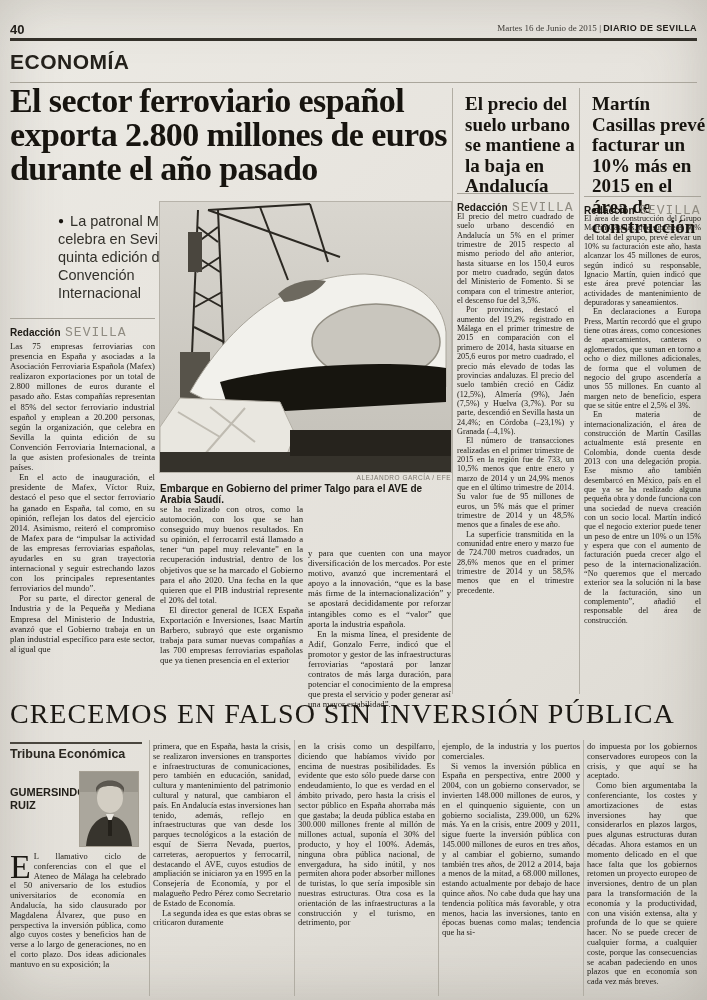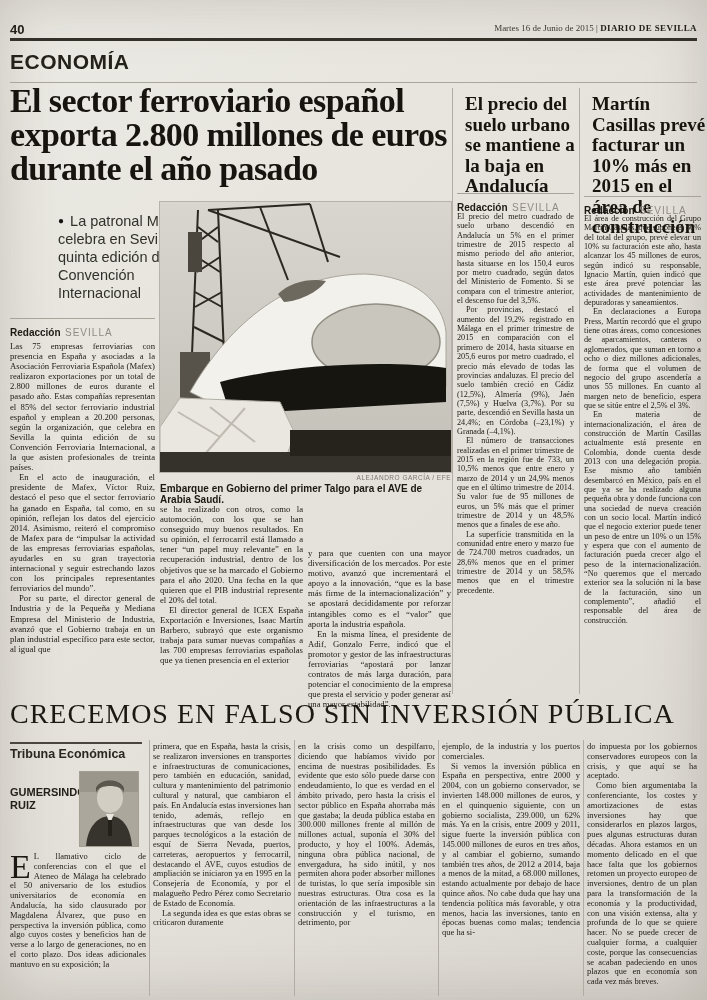--- a/index.html
+++ b/index.html
@@ -6,39 +6,39 @@
   .page{
     position:relative;width:707px;height:1000px;overflow:hidden;
     background:linear-gradient(140deg,#eceae4 0%,#e7e4de 35%,#e2dfd8 70%,#d9d6cf 100%);
     box-shadow:inset 0 0 60px rgba(90,85,70,.25);
     font-family:"Liberation Serif",serif;color:#211e19;
   }
   
   .topbar{position:absolute;left:10px;top:20px;width:687px;height:16px;}
   .pageno{font-family:"Liberation Sans",sans-serif;font-weight:bold;font-size:13px;color:#23201b;}
   .folio{position:absolute;right:0;top:3px;font-size:9px;color:#3c3933;}
-  .folio .masthead{font-family:Liberation Serif, serif;font-weight:bold;letter-spacing:.4px;color:#23201b;}
+  .folio .masthead{font-family:Liberation Sans, sans-serif;font-weight:bold;letter-spacing:.4px;color:#23201b;}
   .rule-thick{position:absolute;left:10px;top:38px;width:687px;height:3px;background:#34312a;}
   .section-title{position:absolute;left:10px;top:50px;font-family:"Liberation Sans",sans-serif;font-weight:bold;font-size:21px;letter-spacing:.5px;color:#24211b;}
   .rule-thin{position:absolute;left:10px;top:82px;width:687px;height:1px;background:#aaa69c;}
   
   .vrule{position:absolute;width:1px;background:#b1ada3;}
   .vrule-1{left:452px;top:88px;height:606px;}
   .vrule-2{left:579px;top:88px;height:606px;}
   .tvrule{position:absolute;width:1px;background:#b1ada3;top:740px;height:256px;}
   .tvrule-1{left:149px;} .tvrule-2{left:294px;} .tvrule-3{left:438px;} .tvrule-4{left:583px;}
   
   .headline-main{position:absolute;left:10px;top:84px;width:438px;margin:0;
     font-size:34px;line-height:34px;font-weight:bold;letter-spacing:-.6px;color:#17140f;}
   .standfirst{position:absolute;left:10px;top:212px;width:140px;
     font-family:"Liberation Sans",sans-serif;font-size:14.5px;line-height:18px;color:#32302a;margin-left:48px;}
   .standfirst .bullet{font-size:10px;vertical-align:2px;margin-right:2px;color:#17140f;}
   .byline{border-top:1px solid #a8a49a;padding-top:3px;font-family:"Liberation Sans",sans-serif;}
   .byline .byline-label{font-weight:bold;font-size:10px;color:#1c1914;}
-  .byline .byline-loc{font-size:10px;letter-spacing:1px;color:#8f8b81;}
+  .byline .byline-loc{font-size:13px;letter-spacing:1px;color:#8f8b81;font-family:Liberation Mono, monospace;}
   .byline-1{position:absolute;left:10px;top:318px;width:145px;}
   .byline-2{position:absolute;left:457px;top:193px;width:117px;}
   .byline-3{position:absolute;left:584px;top:196px;width:117px;}
   
   .bodycol{position:absolute;text-align:justify;overflow:hidden;color:#23201a;}
   .bodycol p{margin:0;text-indent:9px;}
   .bodycol p:first-child{text-indent:0;}
   .col-a{left:10px;top:341px;width:145px;height:352px;font-size:8.7px;line-height:10.1px;}
   .col-b{left:160px;top:504px;width:143px;height:206px;font-size:8.7px;line-height:10.1px;}
   .col-c{left:308px;top:504px;width:143px;height:206px;font-size:8.7px;line-height:10.1px;margin-top:44px;}

